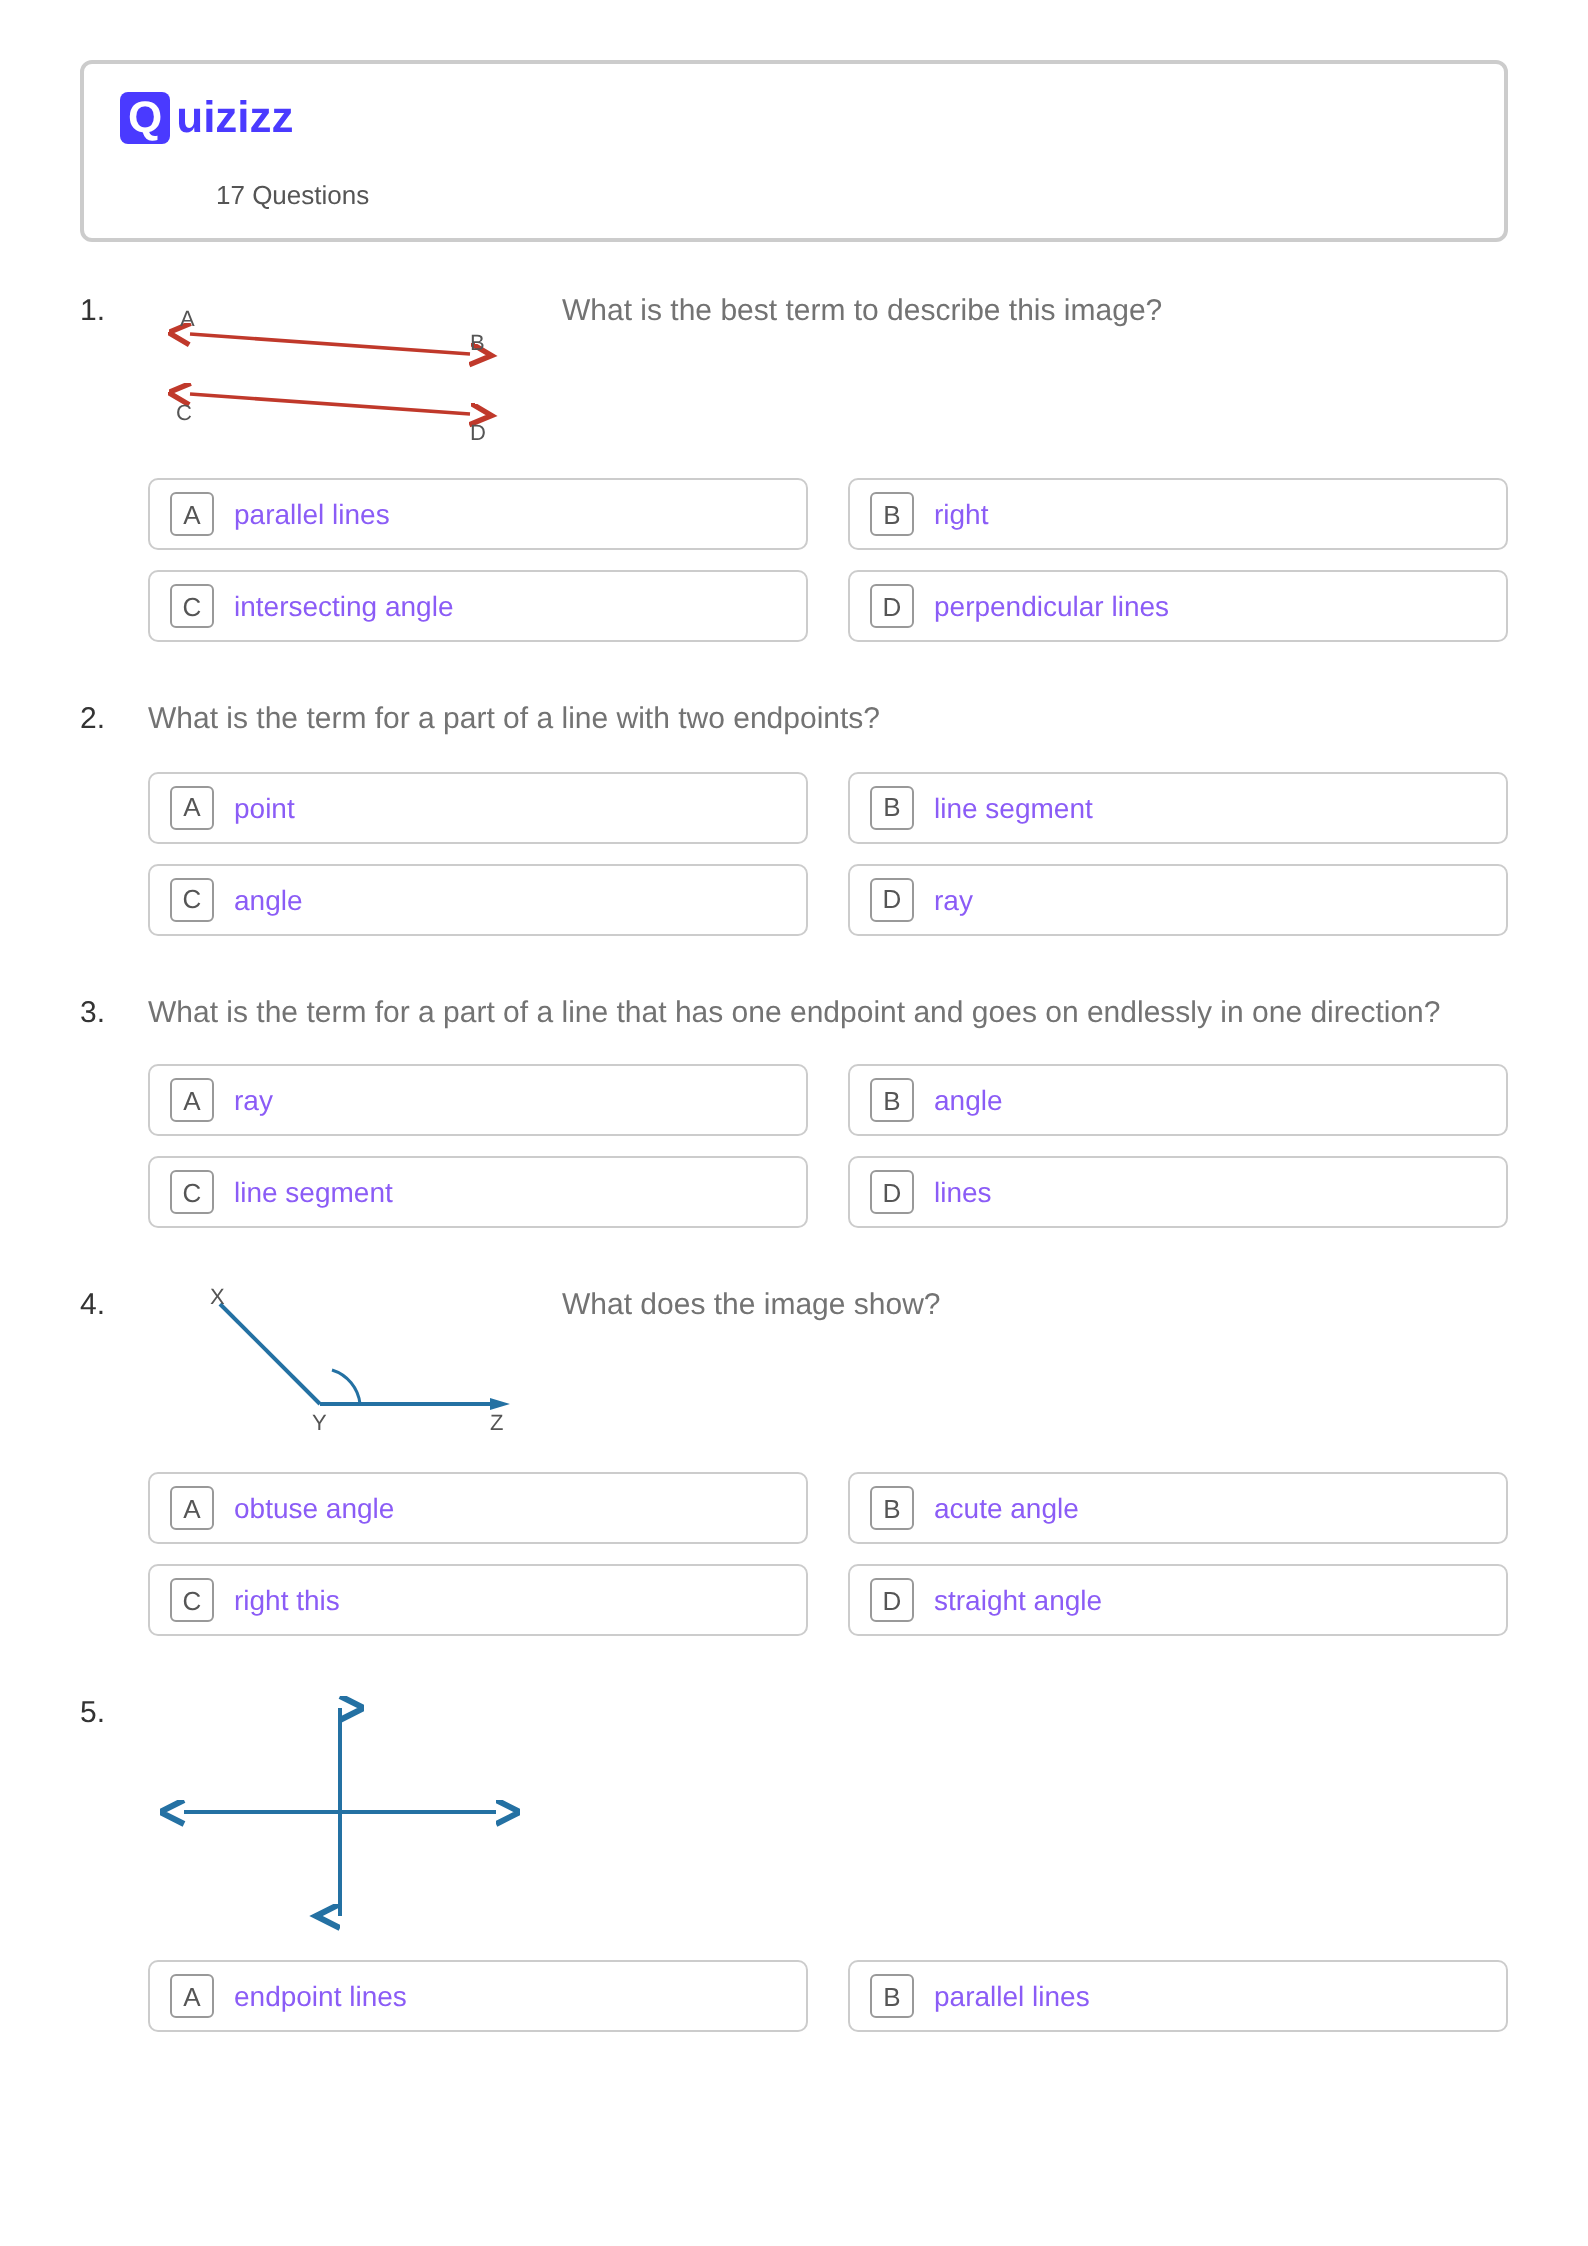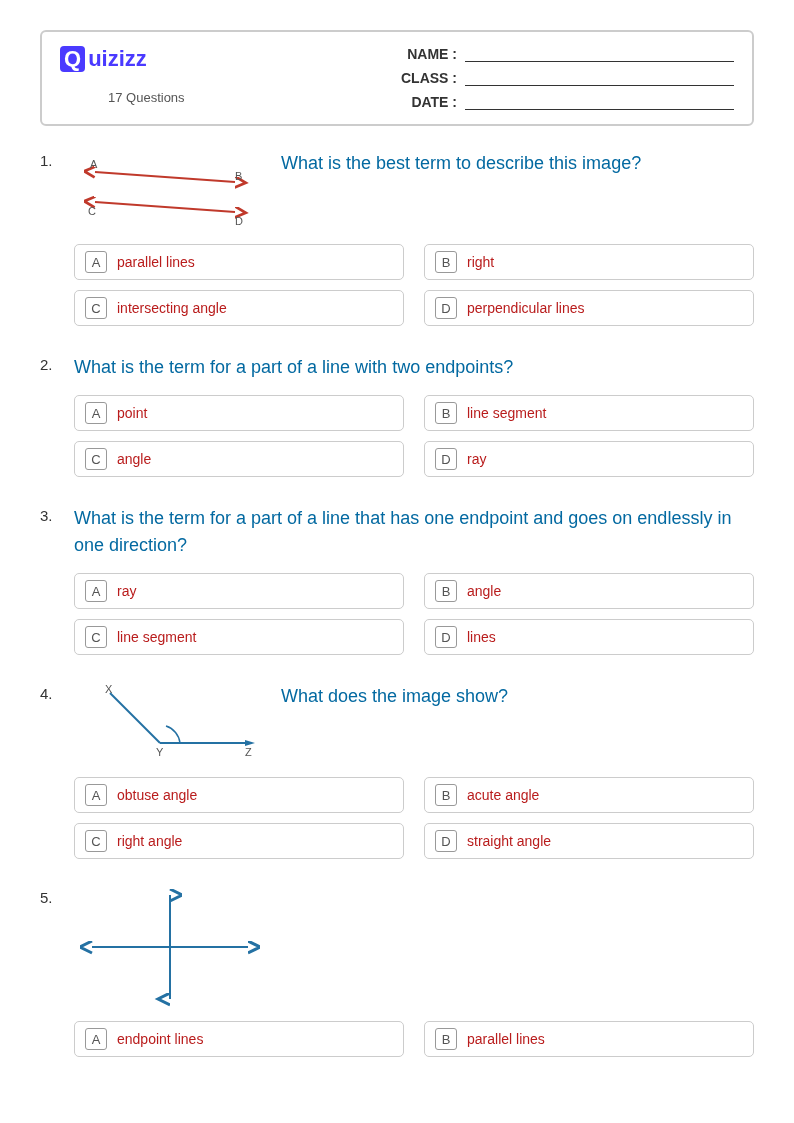--- a/index.html
+++ b/index.html
@@ -106,21 +106,21 @@
       height: 22px;
       display: flex;
       align-items: center;
       justify-content: center;
       font-size: 13px;
       color: #555;
       flex-shrink: 0;
     }
     .option-text {
       font-size: 14px;
-      color: #b91c1c;
+      color: #8b5cf6;
     }
 
     
     svg { display: block; }
 
     .question-with-image {
       display: flex;
       align-items: flex-start;
       gap: 16px;
       margin-bottom: 14px;
@@ -130,22 +130,22 @@
       font-size: 15px;
       color: #333;
       padding-top: 2px;
     }
     .q-img-col {
       width: 185px;
       flex-shrink: 0;
     }
     .q-text-col {
       flex: 1;
-      font-size: 18px;
-      color: #0369a1;
+      font-size: 15px;
+      color: #737373;
       line-height: 1.5;
     }
     .question-text-only {
       display: flex;
       gap: 10px;
       margin-bottom: 14px;
     }
   </style>
 </head>
 <body>
@@ -153,34 +153,20 @@
 <div class="page">
 
   <div class="header">
     <div class="header-left">
       <div class="logo">
         <span class="logo-q">Q</span>
         <span>uizizz</span>
       </div>
       <div class="worksheet-subtitle">17 Questions</div>
     </div>
-    <div class="header-right">
-      <div class="field-row">
-        <span class="field-label">NAME :</span>
-        <div class="field-line"></div>
-      </div>
-      <div class="field-row">
-        <span class="field-label">CLASS :</span>
-        <div class="field-line"></div>
-      </div>
-      <div class="field-row">
-        <span class="field-label">DATE :</span>
-        <div class="field-line"></div>
-      </div>
-    </div>
   </div>
 
   <div class="question-block">
     <div class="question-with-image">
       <div class="q-num-col">1.</div>
       <div class="q-img-col">
 
         <svg width="180" height="80">
 
           <defs>
@@ -309,21 +295,21 @@
       <div class="option">
         <div class="option-letter">A</div>
         <span class="option-text">obtuse angle</span>
       </div>
       <div class="option">
         <div class="option-letter">B</div>
         <span class="option-text">acute angle</span>
       </div>
       <div class="option">
         <div class="option-letter">C</div>
-        <span class="option-text">right angle</span>
+        <span class="option-text">right this</span>
       </div>
       <div class="option">
         <div class="option-letter">D</div>
         <span class="option-text">straight angle</span>
       </div>
     </div>
   </div>
 
   <div class="question-block">
     <div class="question-with-image">

